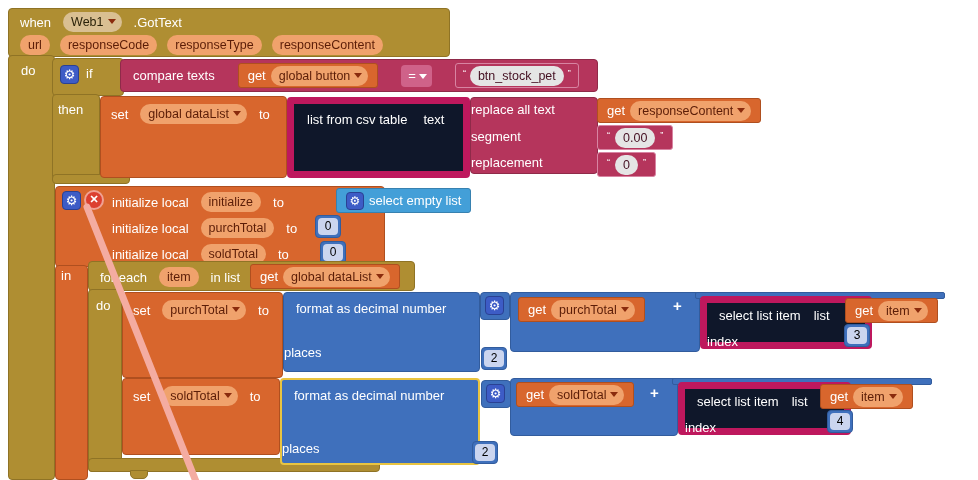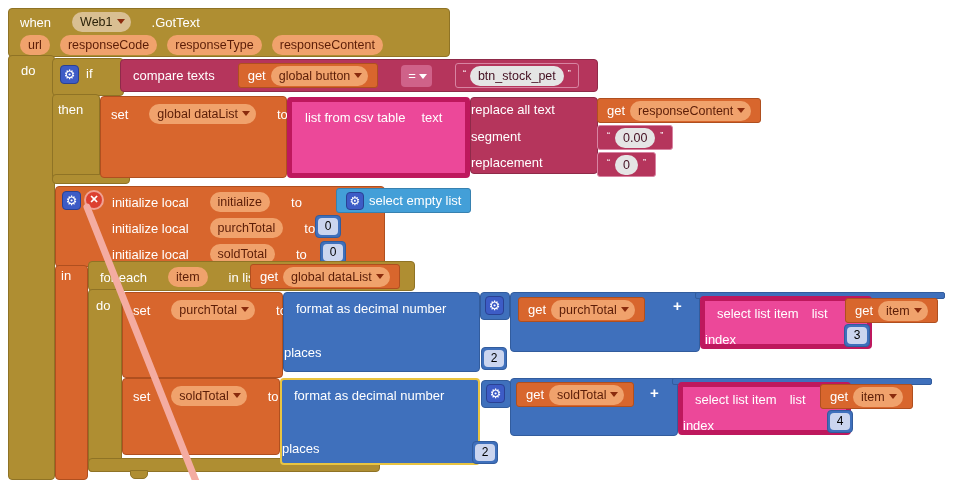--- a/index.html
+++ b/index.html
@@ -2,24 +2,24 @@
 <html><head>
 <meta charset="utf-8">
 <style>
   html,body{margin:0;padding:0;background:#fff;}
   .stage{position:relative;width:978px;height:480px;background:#ffffff;overflow:hidden;
          font-family:"Liberation Sans",sans-serif;}
   .blk{position:absolute;box-sizing:border-box;border-radius:4px;}
   .gold{background:#AF8E32;border:1px solid #8F7325;}
   .orange{background:#D8662D;border:1px solid #AF4F1F;}
   .crimson{background:#B5355C;border:1px solid #8F2A49;}
-  .lblue{background:#ec4899;border:5px solid #be185d;}
+  .lblue{background:#0f172a;border:7px solid #be185d;}
   .math{background:#3F70BC;border:1px solid #325C9D;}
   .hl{border:2px solid #E9C440;}
-  .r{position:absolute;display:flex;align-items:center;gap:21px;color:#fff;font-size:13px;white-space:nowrap;}
+  .r{position:absolute;display:flex;align-items:center;gap:12px;color:#fff;font-size:13px;white-space:nowrap;}
   .rend{gap:5px;}
   .lbl{color:#fff;font-size:13px;}
   .iblk{display:inline-flex;align-items:center;gap:5px;padding:0 9px;height:25px;border-radius:3px;
         color:#fff;font-size:13px;white-space:nowrap;box-sizing:border-box;
         background:#D8662D;border:1px solid #AF4F1F;}
   .sblk{display:inline-flex;align-items:center;gap:4px;padding:0 7px;height:25px;border-radius:3px;
         color:#fff;font-size:13px;white-space:nowrap;box-sizing:border-box;
         background:#B5355C;border:1px solid #D884A2;}
   .ablk{position:absolute;display:inline-flex;align-items:center;gap:5px;padding:0 9px;height:25px;
         border-radius:3px;color:#fff;font-size:13px;white-space:nowrap;box-sizing:border-box;}

